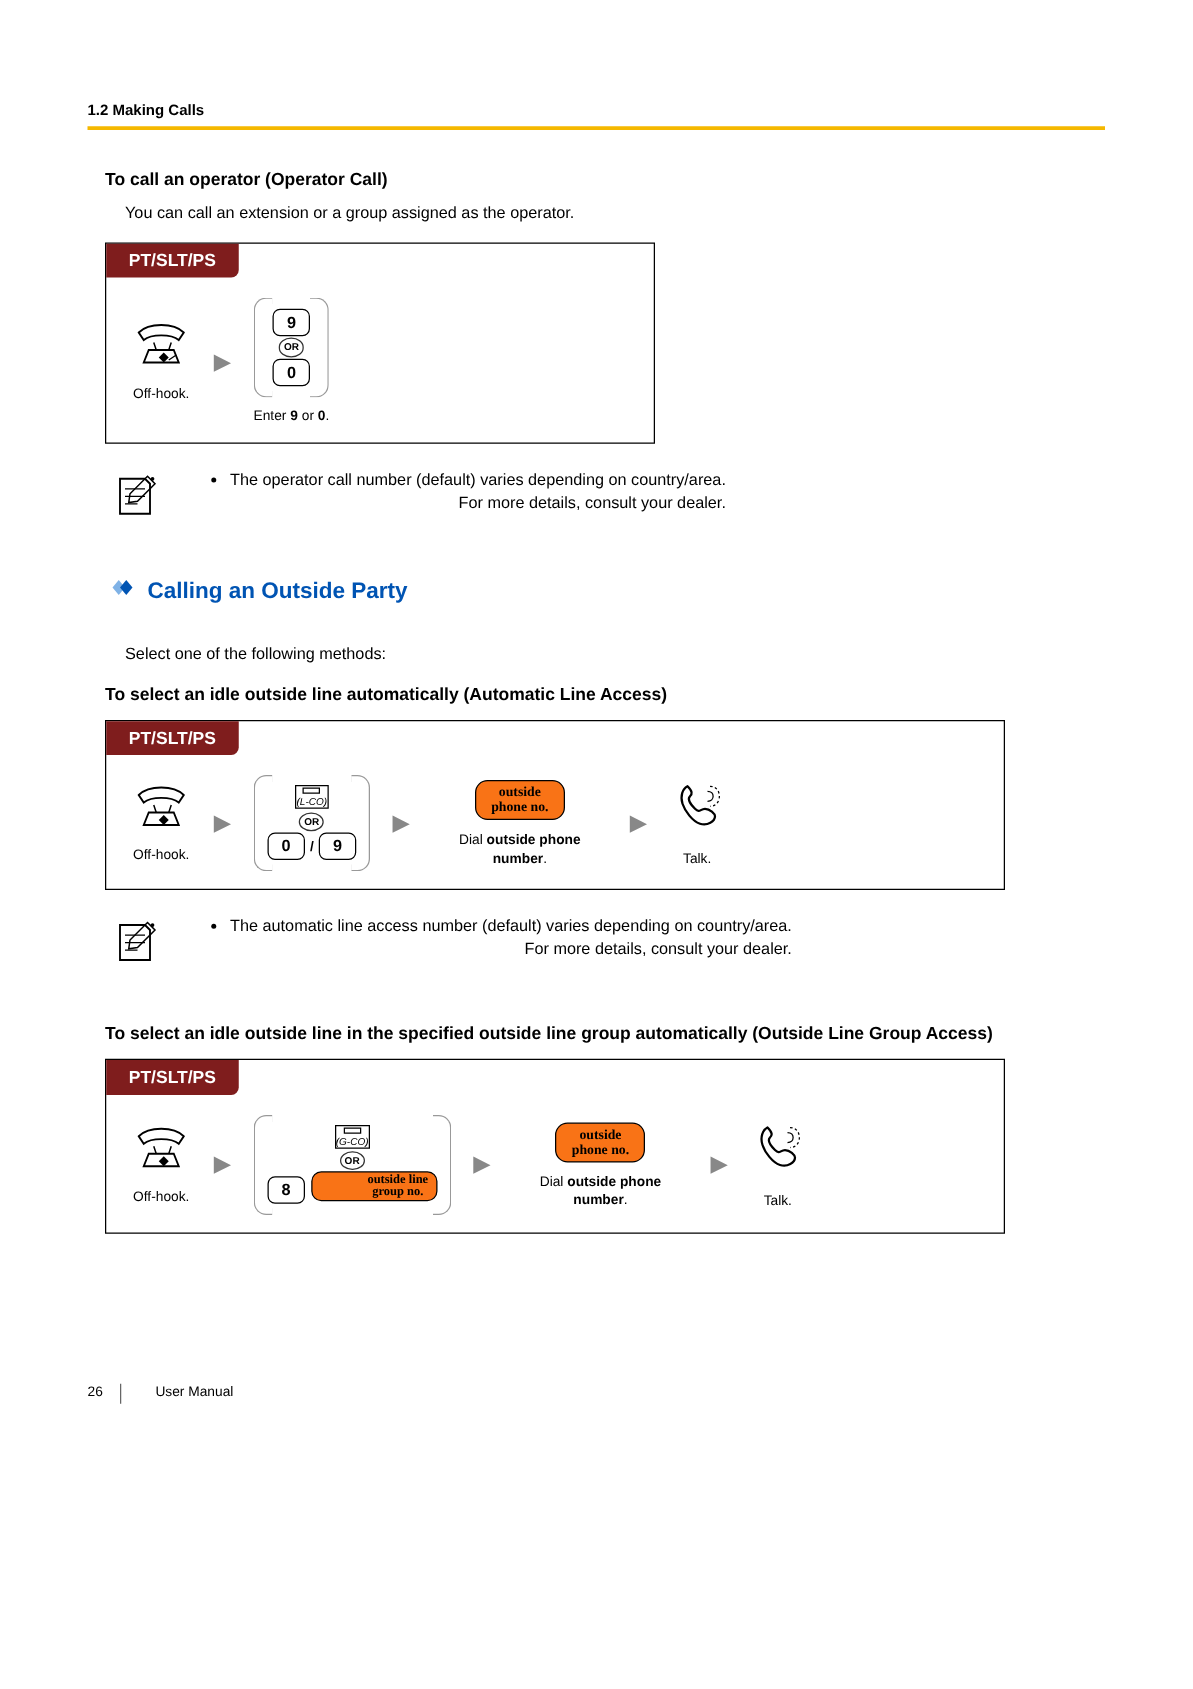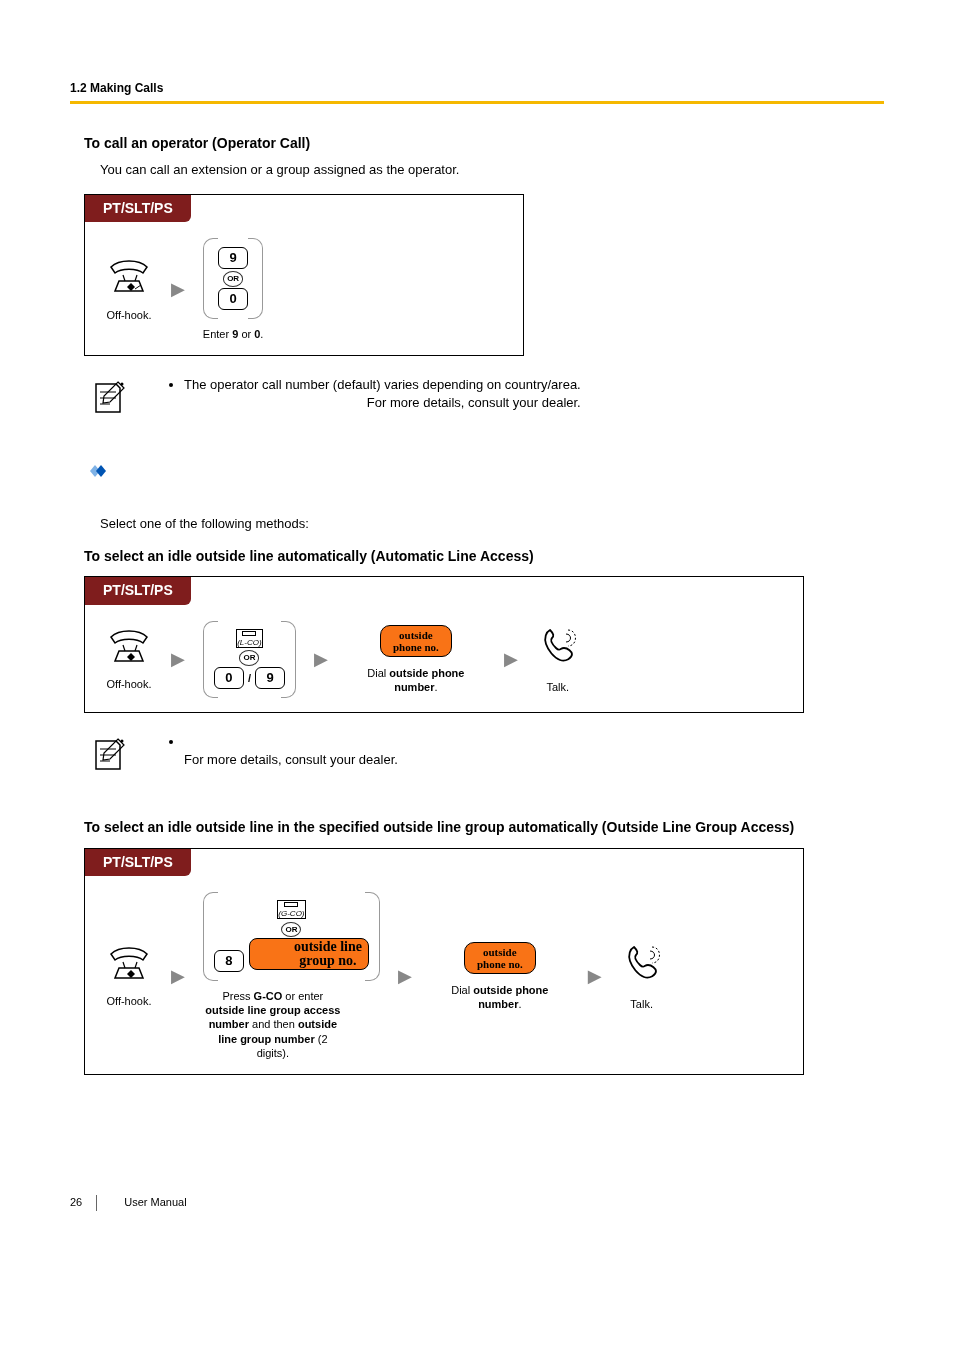--- a/index.html
+++ b/index.html
@@ -224,20 +224,21 @@
   </ul>
 </div>
 
 <div class="major-heading">
   <span class="diamond-pair">
     <svg viewBox="0 0 26 16">
         <path d="M6 8l5-6 5 6-5 6z" fill="#7fb2e6"></path>
         <path d="M12 8l5-6 5 6-5 6z" fill="#0054b3"></path>
       </svg>
   </span>
+  <span>Calling an Outside Party</span>
 </div>
 <div class="body-text">
   <br>
   <span>Select one of the following methods:</span>
 </div>
 
 <div class="subhead">To select an idle outside line automatically (Automatic Line Access)</div>
 
 <div class="diagram-box" style="width:720px;">
   <span class="diagram-label">PT/SLT/PS</span>
@@ -290,21 +291,21 @@
   <span class="note-icon">
     <svg viewBox="0 0 40 44">
         <path d="M8 8h20l4 4v24H8z" fill="none" stroke="#000" stroke-width="1.5"></path>
         <path d="M12 16h16M12 22h16M12 28h10" stroke="#000"></path>
         <path d="M30 6l6 6-14 14-7 1 1-7z" fill="none" stroke="#000" stroke-width="1.2"></path>
         <circle cx="34" cy="8" r="1.5" fill="#000"></circle>
       </svg>
   </span>
   <ul class="bullet-list">
     <li>
-      <br>
+      <span>The automatic line access number (default) varies depending on country/area.</span><br>
       <span>For more details, consult your dealer.</span>
     </li>
   </ul>
 </div>
 
 <div class="subhead">To select an idle outside line in the specified outside line group automatically (Outside Line Group Access)</div>
 
 <div class="diagram-box" style="width:720px;">
   <span class="diagram-label">PT/SLT/PS</span>
   <div class="diagram-flow">
@@ -318,26 +319,23 @@
           </svg>
       </span>
       <div class="step-caption center">Off-hook.</div>
     </div>
     <div class="arrow">▶</div>
     <div class="step">
       <div class="group-box">
         <div class="lco-box"><span class="k"></span><br><span>(G-CO)</span></div><br>
         <span class="badge-or">OR</span><br>
         <span class="key">8</span>
-        <span class="small-round-label" style="border-radius:8px; line-height:1; font-size:14px;padding-left:44px;">
+        <span class="small-round-label" style="border-radius:8px; line-height:1; font-size:10px;padding-left:44px;">
           <span>outside line</span><br><span>group no.</span>
         </span>
-      </div>
-      <div class="step-caption">
-        <span>Press </span><b>G-CO</b><span> or enter </span><b>outside line group access number</b><span> and then </span><b>outside line group number</b><span> (2 digits).</span>
       </div>
     </div>
     <div class="arrow">▶</div>
     <div class="step">
       <div class="small-round-label" style="border-radius:10px; padding:3px 12px; line-height:1.1;">
         <span>outside</span><br><span>phone no.</span>
       </div>
       <div class="step-caption">
         <span>Dial </span><b>outside phone number</b><span>.</span>
       </div>

